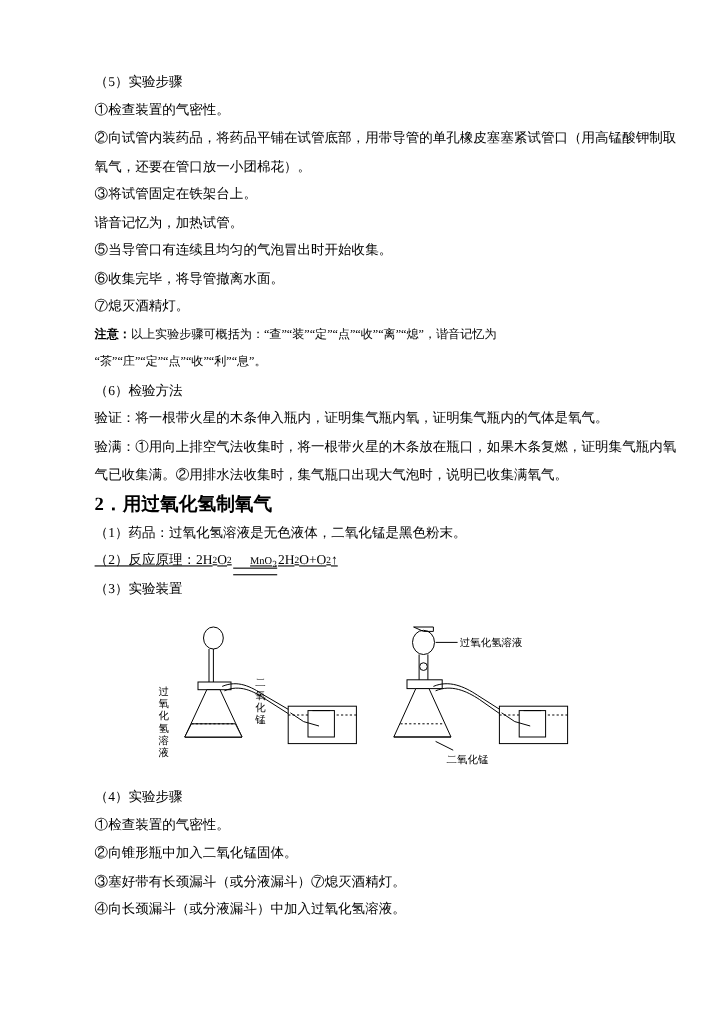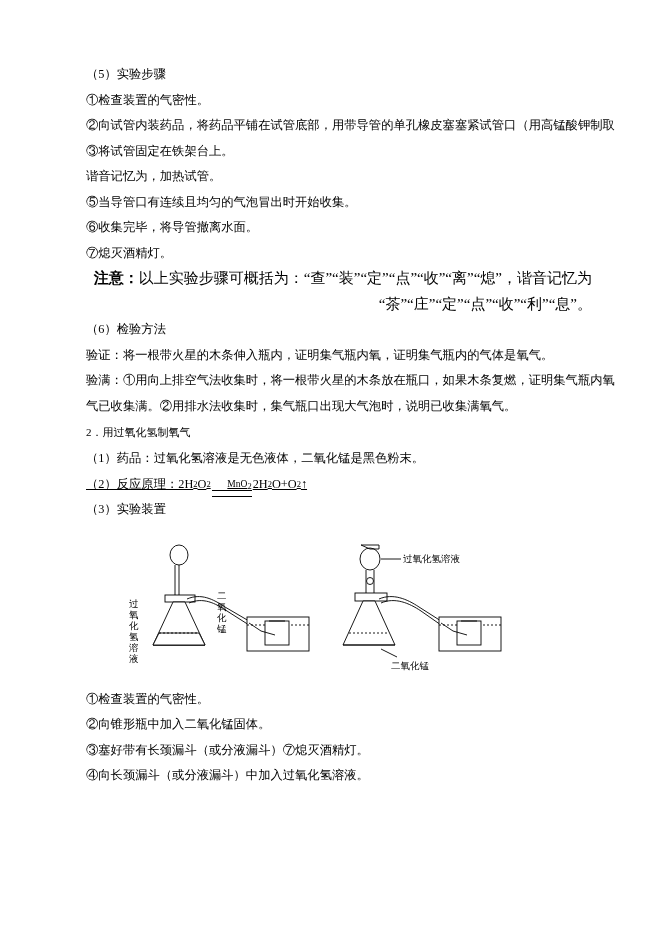--- a/index.html
+++ b/index.html
@@ -12,39 +12,38 @@
     height: 935px;
     font-family: "Liberation Serif", serif;
     color: #000000;
     position: relative;
     overflow: hidden;
   }
   .page {
     width: 661px;
     height: 935px;
     box-sizing: border-box;
-    padding: 62px 69px 40px 86px;
+    padding: 62px 39px 40px 86px;
     position: relative;
   }
   .line {
     font-size: 12.3px;
     line-height: 25.5px;
     white-space: nowrap;
   }
   .bold {
     font-weight: bold;
   }
   .note-line {
-    font-size: 15px;
+    font-size: 11px;
     line-height: 25.5px;
-    text-align: right;
   }
   .heading {
-    font-size: 11px;
-    font-weight: normal;
+    font-size: 17px;
+    font-weight: bold;
     line-height: 27px;
   }
   .formula-row {
     font-size: 12.3px;
     line-height: 25.5px;
     display: flex;
     align-items: flex-end;
     white-space: nowrap;
     text-decoration: underline;
   }
@@ -91,20 +90,21 @@
   }
 </style>
 </head>
 <body>
 
 <div class="page">
 
   <div class="line">（5）实验步骤</div>
   <div class="line">①检查装置的气密性。</div>
   <div class="line">②向试管内装药品，将药品平铺在试管底部，用带导管的单孔橡皮塞塞紧试管口（用高锰酸钾制取</div>
+  <div class="line">氧气，还要在管口放一小团棉花）。</div>
   <div class="line">③将试管固定在铁架台上。</div>
   <div class="line">谐音记忆为，加热试管。</div>
   <div class="line">⑤当导管口有连续且均匀的气泡冒出时开始收集。</div>
   <div class="line">⑥收集完毕，将导管撤离水面。</div>
   <div class="line">⑦熄灭酒精灯。</div>
 
   <div class="note-line">
     <span class="bold">注意：</span><span>以上实验步骤可概括为：“查”“装”“定”“点”“收”“离”“熄”，谐音记忆为</span>
   </div>
   <div class="note-line">“茶”“庄”“定”“点”“收”“利”“息”。</div>
@@ -193,18 +193,19 @@
 
       <text x="-2" y="70" class="vert-label">
         <tspan x="0" dy="0">过</tspan><tspan x="0" dy="11">氧</tspan><tspan x="0" dy="11">化</tspan><tspan x="0" dy="11">氢</tspan><tspan x="0" dy="11">溶</tspan><tspan x="0" dy="11">液</tspan>
       </text>
       <text x="86" y="62" class="vert-label">
         <tspan x="88" dy="0">二</tspan><tspan x="88" dy="11">氧</tspan><tspan x="88" dy="11">化</tspan><tspan x="88" dy="11">锰</tspan>
       </text>
     </svg>
   </div>
 
+  <div class="line">（4）实验步骤</div>
   <div class="line">①检查装置的气密性。</div>
   <div class="line">②向锥形瓶中加入二氧化锰固体。</div>
   <div class="line">③塞好带有长颈漏斗（或分液漏斗）⑦熄灭酒精灯。</div>
   <div class="line">④向长颈漏斗（或分液漏斗）中加入过氧化氢溶液。</div>
 
 </div>
 
 </body></html>

